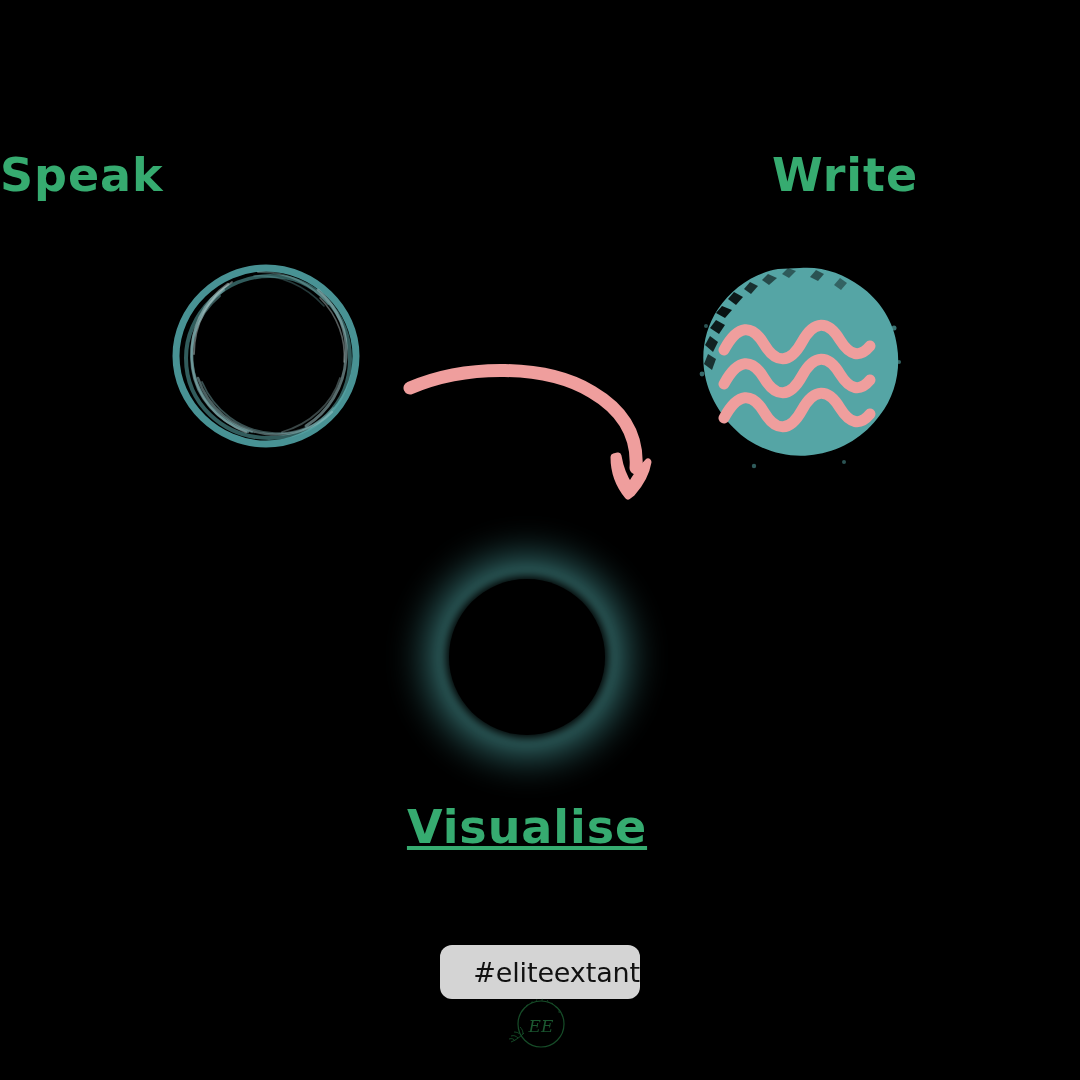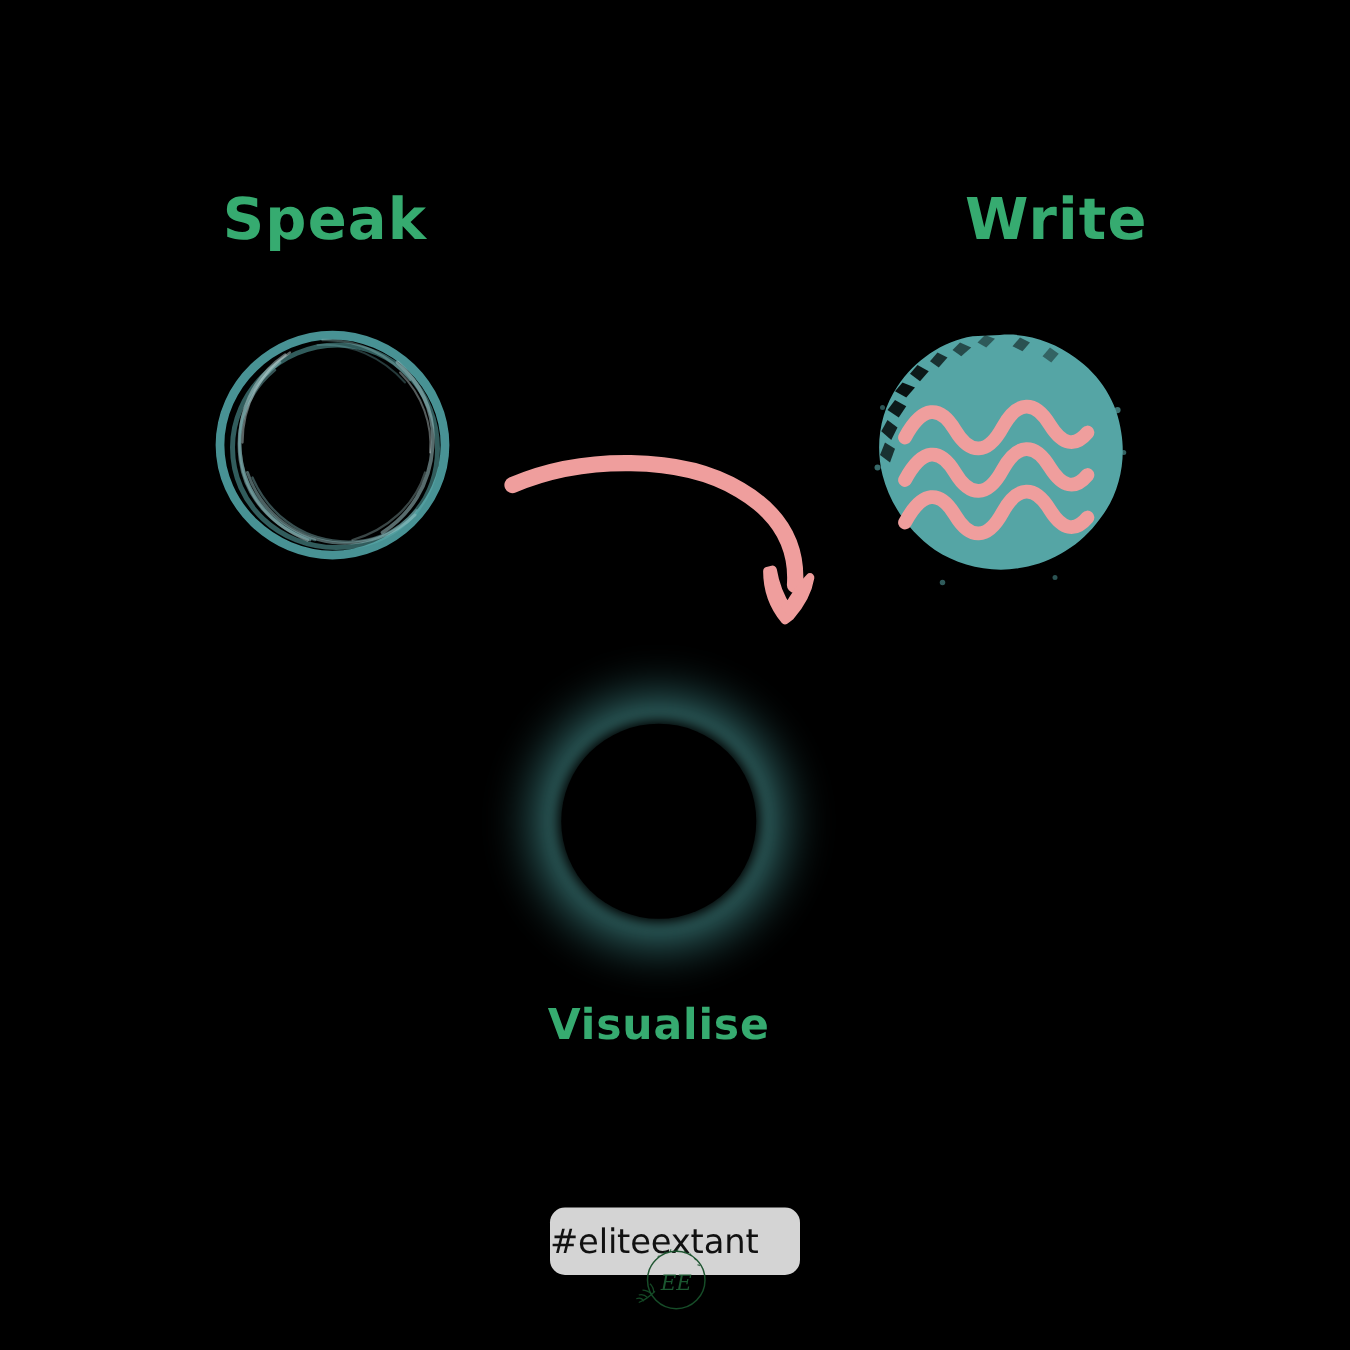--- a/index.html
+++ b/index.html
@@ -26,34 +26,35 @@
     color: #36ab70;
     font-family: "DejaVu Sans", sans-serif;
     font-weight: 600;
     letter-spacing: 0.02em;
     white-space: nowrap;
     user-select: none;
   }
   #label-speak {
     left: 0; top: 148px;
     width: 520px;
-    text-align: center;
+    text-align: left;
     font-size: 46px;
   }
   #label-write {
     left: 585px; top: 148px;
     width: 520px;
     text-align: center;
     font-size: 46px;
   }
   #label-visualise {
     left: 277px; top: 800px;
     width: 500px;
     text-align: center;
-    font-size: 34px;
+    font-size: 46px;
+    text-decoration: underline;
   }
 
   
   .icon-wrap { position: absolute; }
   #icon-speak   { left: 168px; top: 258px; width: 196px; height: 196px; }
   #icon-write   { left: 694px; top: 262px; width: 212px; height: 212px; }
   #icon-arrow   { left: 396px; top: 340px; width: 270px; height: 170px; }
   #icon-visual  { left: 380px; top: 510px; width: 294px; height: 294px; }
 
   .icon-wrap svg { display: block; width: 100%; height: 100%; }
@@ -81,27 +82,27 @@
     width: 156px; height: 156px;
     margin-left: -78px; margin-top: -78px;
     border-radius: 50%;
     background: #000000;
     box-shadow: 0 0 10px 3px rgba(0,0,0,0.95);
   }
 
   
   #badge-hashtag {
     position: absolute;
-    left: 440px; top: 966px;
+    left: 440px; top: 945px;
     width: 200px; height: 54px;
     background: #d4d4d4;
     border-radius: 12px;
     display: flex;
     align-items: center;
-    justify-content: flex-start;
+    justify-content: flex-end;
   }
   #badge-hashtag-text {
     color: #111111;
     font-family: "DejaVu Sans", sans-serif;
     font-size: 27px;
     font-weight: 500;
     letter-spacing: -0.005em;
     white-space: nowrap;
   }
 

